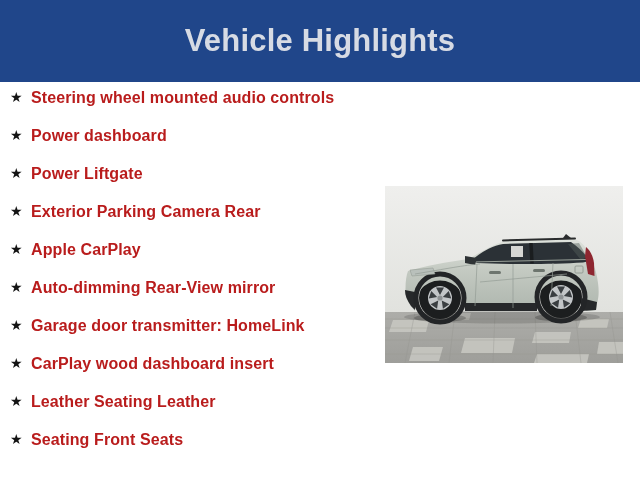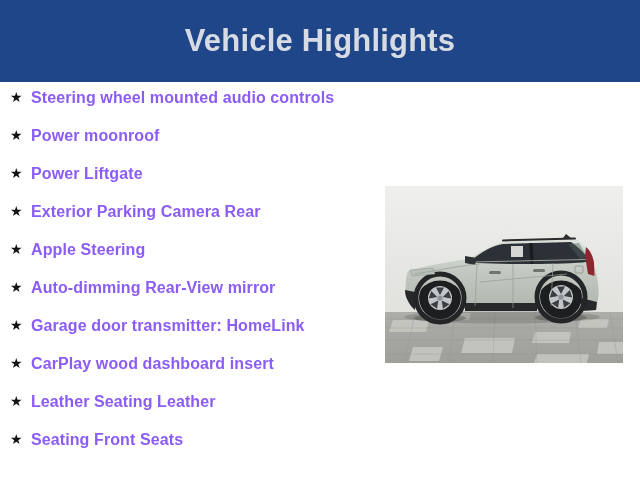--- a/index.html
+++ b/index.html
@@ -18,21 +18,21 @@
     position:absolute; top:88px; left:10px; width:352px;
     margin:0; padding:0; list-style:none;
   }
   .hl-item { display:flex; align-items:flex-start; margin:0 0 18.5px 0; }
   .star {
     flex:0 0 21px; width:21px; font-size:14px; line-height:19.5px;
     color:#141414; text-align:left;
   }
   .hl-text {
     font-size:16px; font-weight:bold; line-height:19.5px;
-    color:#8b5cf6; max-width:318px; letter-spacing:0.1px;
+    color:#b91c1c; max-width:318px; letter-spacing:0.1px;
   }
 
   .photo {
     position:absolute; left:385px; top:186px; width:238px; height:177px;
     margin:0; padding:0;
   }
   .photo svg { display:block; }
 </style>
 </head>
 <body>
@@ -45,36 +45,36 @@
 
   <ul class="highlights">
 
       <li class="hl-item">
         <span class="star">★</span>
         <span class="hl-text">Steering wheel mounted audio controls</span>
       </li>
 
       <li class="hl-item">
         <span class="star">★</span>
-        <span class="hl-text">Power moonroof</span>
+        <span class="hl-text">Power dashboard</span>
       </li>
 
       <li class="hl-item">
         <span class="star">★</span>
         <span class="hl-text">Power Liftgate</span>
       </li>
 
       <li class="hl-item">
         <span class="star">★</span>
         <span class="hl-text">Exterior Parking Camera Rear</span>
       </li>
 
       <li class="hl-item">
         <span class="star">★</span>
-        <span class="hl-text">Apple Steering</span>
+        <span class="hl-text">Apple CarPlay</span>
       </li>
 
       <li class="hl-item">
         <span class="star">★</span>
         <span class="hl-text">Auto-dimming Rear-View mirror</span>
       </li>
 
       <li class="hl-item">
         <span class="star">★</span>
         <span class="hl-text">Garage door transmitter: HomeLink</span>

